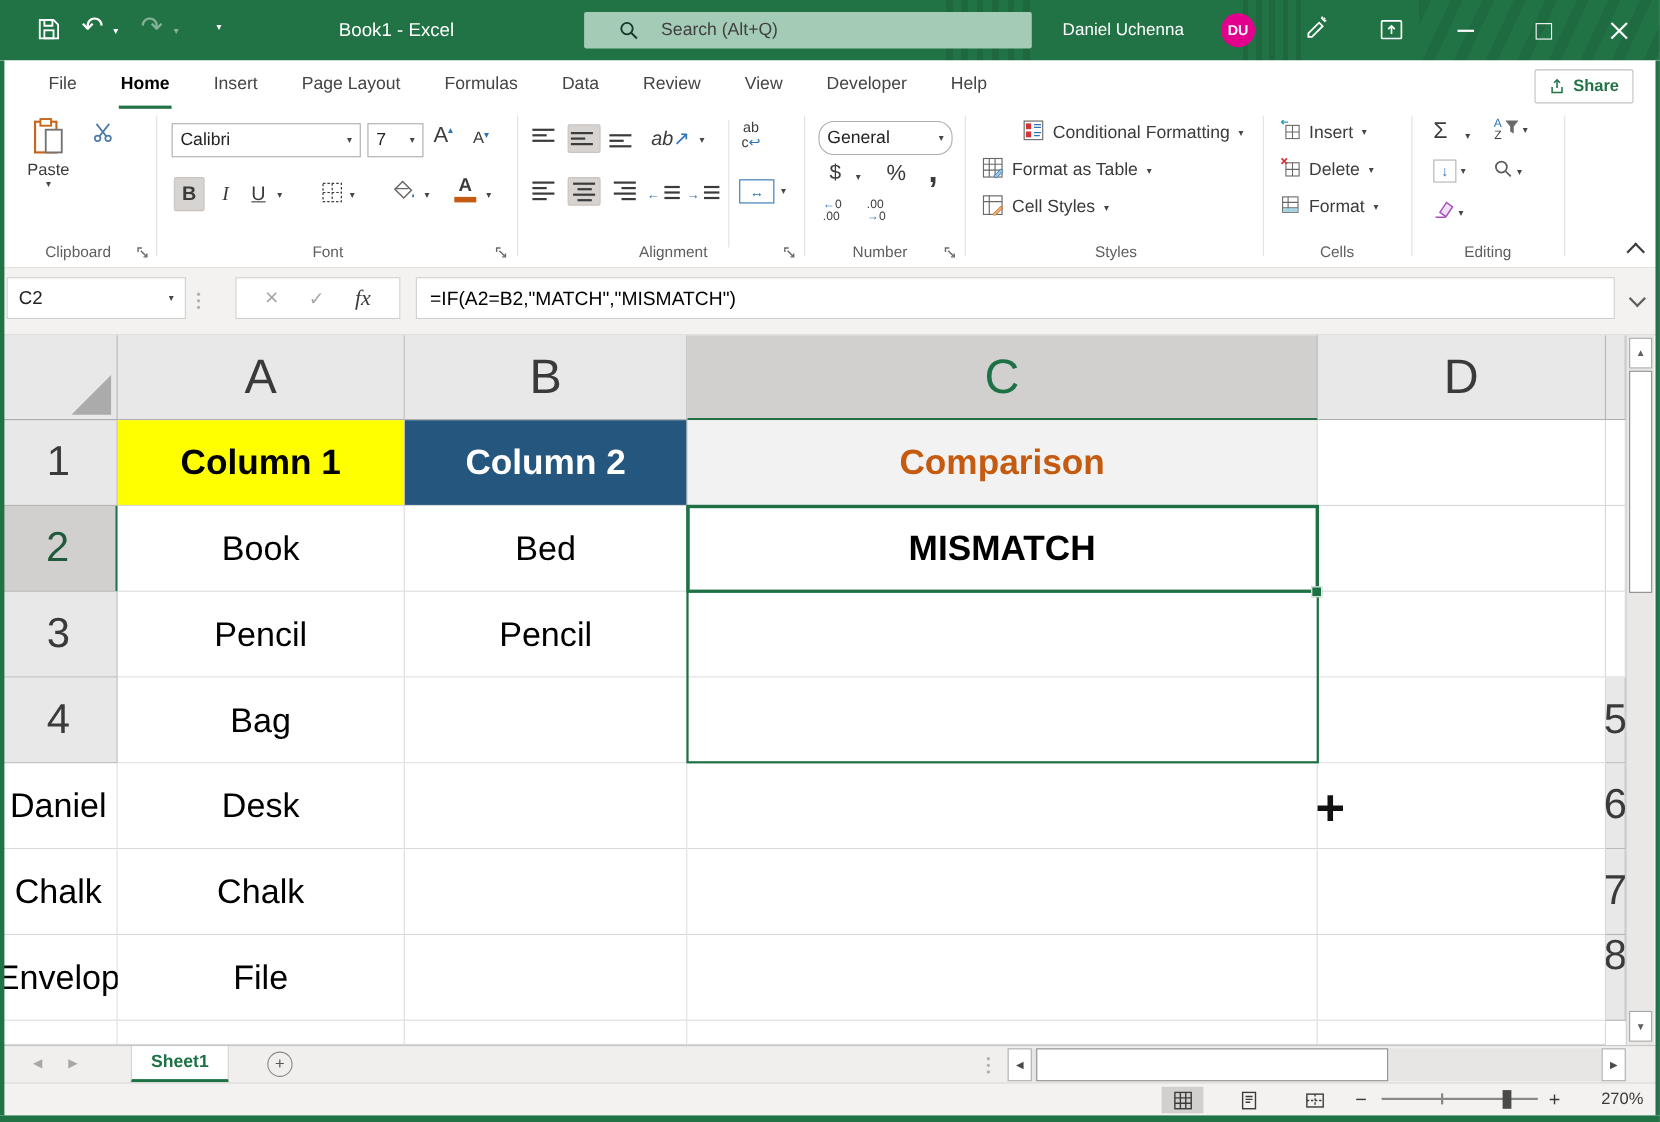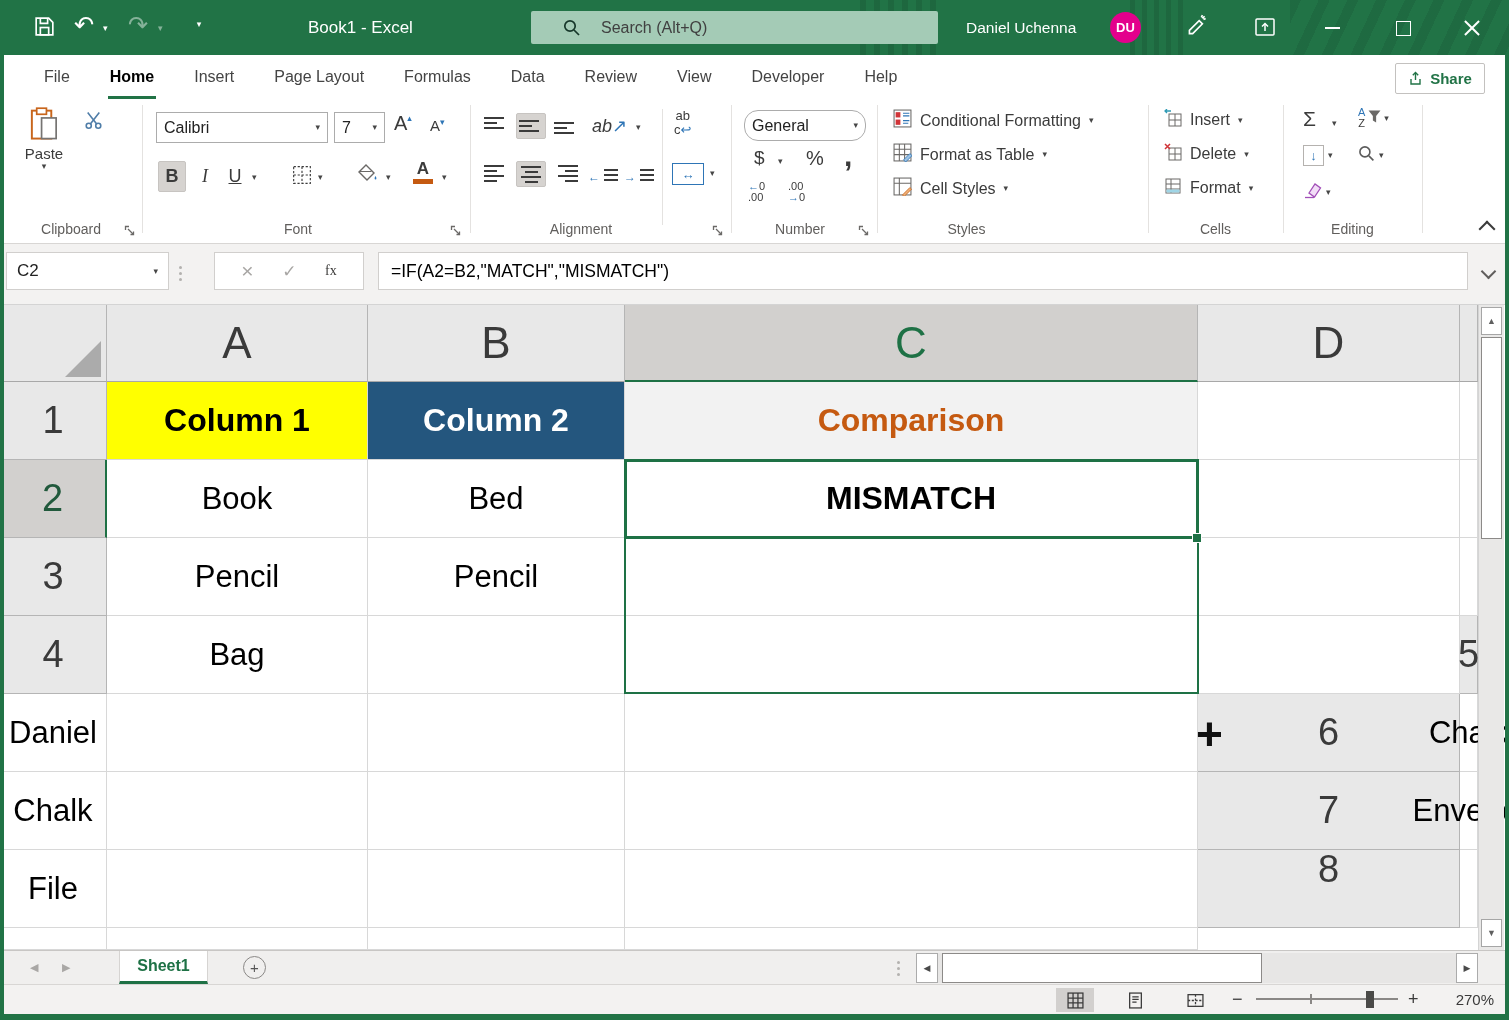--- a/index.html
+++ b/index.html
@@ -343,21 +343,21 @@
       <span class="bars" style="width:16px;">
           <i style="width:14px;"></i>
           <i style="width:14px;"></i>
           <i style="width:14px;"></i>
         </span>
     </div>
     <div class="abs ctr" style="left:672px;top:64px;width:30px;height:20px;border:1.6px solid #2E75B6;color:#2E75B6;font-size:13px;">
       <span>↔</span>
     </div>
     <span class="abs dd" style="left:710px;top:70px;">▾</span>
-    <div class="glabel" style="left:453px;width:256px;">Alignment</div>
+    <div class="glabel" style="left:484px;width:256px;">Alignment</div>
     <span class="launch" style="left:712px;">
       <svg width="12" height="12" viewBox="0 0 12 12" fill="none" stroke="#6B6967" stroke-width="1.3">
           <path d="M1.5 5V1.5H5"></path>
           <path d="M4 4l5 5"></path>
           <path d="M9.5 6.5v3h-3"></path>
         </svg>
     </span>
 
     <div class="combo" style="left:744px;top:11px;width:122px;border-radius:14px;">
       <span>General</span>
@@ -377,21 +377,21 @@
     </div>
     <div class="glabel" style="left:735px;width:130px;">Number</div>
     <span class="launch" style="left:858px;">
       <svg width="12" height="12" viewBox="0 0 12 12" fill="none" stroke="#6B6967" stroke-width="1.3">
           <path d="M1.5 5V1.5H5"></path>
           <path d="M4 4l5 5"></path>
           <path d="M9.5 6.5v3h-3"></path>
         </svg>
     </span>
 
-    <div class="styles-row" style="left:893px;top:10px;">
+    <div class="styles-row" style="left:930px;top:10px;">
       <span>
         <svg width="19" height="19" viewBox="0 0 18 18" fill="none">
             <rect x="1" y="1" width="16" height="16" stroke="#6B6967"></rect>
             <rect x="2.5" y="3" width="4.5" height="5" fill="#D13438"></rect>
             <rect x="2.5" y="10" width="4.5" height="5" fill="#D13438"></rect>
             <path d="M9.5 4h6M9.5 6.5h6M9.5 11h6M9.5 13.5h5" stroke="#2E75B6"></path>
           </svg>
       </span>
       <span class="lbl">Conditional Formatting</span>
       <span class="dd">▾</span>
@@ -411,21 +411,21 @@
       <span>
         <svg width="19" height="19" viewBox="0 0 18 18" fill="none">
             <rect x="1" y="1" width="16" height="16" stroke="#6B6967"></rect>
             <path d="M1 6h16M6 1v16" stroke="#6B6967"></path>
             <path d="M9 17l7-7 1.5 1.5-7 7z" fill="#F0B27A" stroke="#C8651B" stroke-width="0.8"></path>
           </svg>
       </span>
       <span class="lbl">Cell Styles</span>
       <span class="dd">▾</span>
     </div>
-    <div class="glabel" style="left:833px;width:267px;">Styles</div>
+    <div class="glabel" style="left:881px;width:267px;">Styles</div>
 
     <div class="styles-row" style="left:1164px;top:10px;">
       <span>
         <svg width="18" height="18" viewBox="0 0 18 18" fill="none">
             <rect x="5" y="5" width="12" height="12" stroke="#6B6967"></rect>
             <path d="M5 11h12M11 5v12" stroke="#6B6967"></path>
             <path d="M7 2H1M3 0L1 2l2 2" stroke="#2E9BB5" stroke-width="1.3"></path>
           </svg>
       </span>
       <span class="lbl">Insert</span>
@@ -502,21 +502,21 @@
       <span class="dd">▾</span>
     </div>
     <span class="abs gripdots" style="left:179px;top:19px;">
         <i></i>
         <i></i>
         <i></i>
       </span>
     <div class="fbox" style="left:214px;width:150px;justify-content:space-around;padding:0 12px;">
       <span style="font-size:21px;color:#A8A6A4;">×</span>
       <span style="font-size:17px;color:#A8A6A4;">✓</span>
-      <span style="font-size:14px;color:#3B3A39;font-family:'Liberation Serif',serif;">fx</span>
+      <span style="font-size:20px;color:#3B3A39;font-style:italic;font-family:'Liberation Serif',serif;">fx</span>
     </div>
     <div class="fbox" style="left:378px;width:1090px;padding:0 12px;">
       <span style="font-size:17.5px;color:#000;">=IF(A2=B2,"MATCH","MISMATCH")</span>
     </div>
     <span class="abs chev-dn" style="left:1483px;top:22px;"></span>
   </div>
 
   <div class="gridwrap">
     <div class="grid">
       <div class="corner">
@@ -550,20 +550,21 @@
       <div class="cell"></div>
 
       <div class="rh">4</div>
       <div class="cell">Bag</div>
       <div class="cell"></div>
       <div class="cell"></div>
       <div class="cell"></div>
 
       <div class="rh">5</div>
       <div class="cell">Daniel</div>
+      <div class="cell">Desk</div>
       <div class="cell"></div>
       <div class="cell"></div>
       <div class="cell"></div>
 
       <div class="rh">6</div>
       <div class="cell">Chalk</div>
       <div class="cell">Chalk</div>
       <div class="cell"></div>
       <div class="cell"></div>
       <div class="cell"></div>

